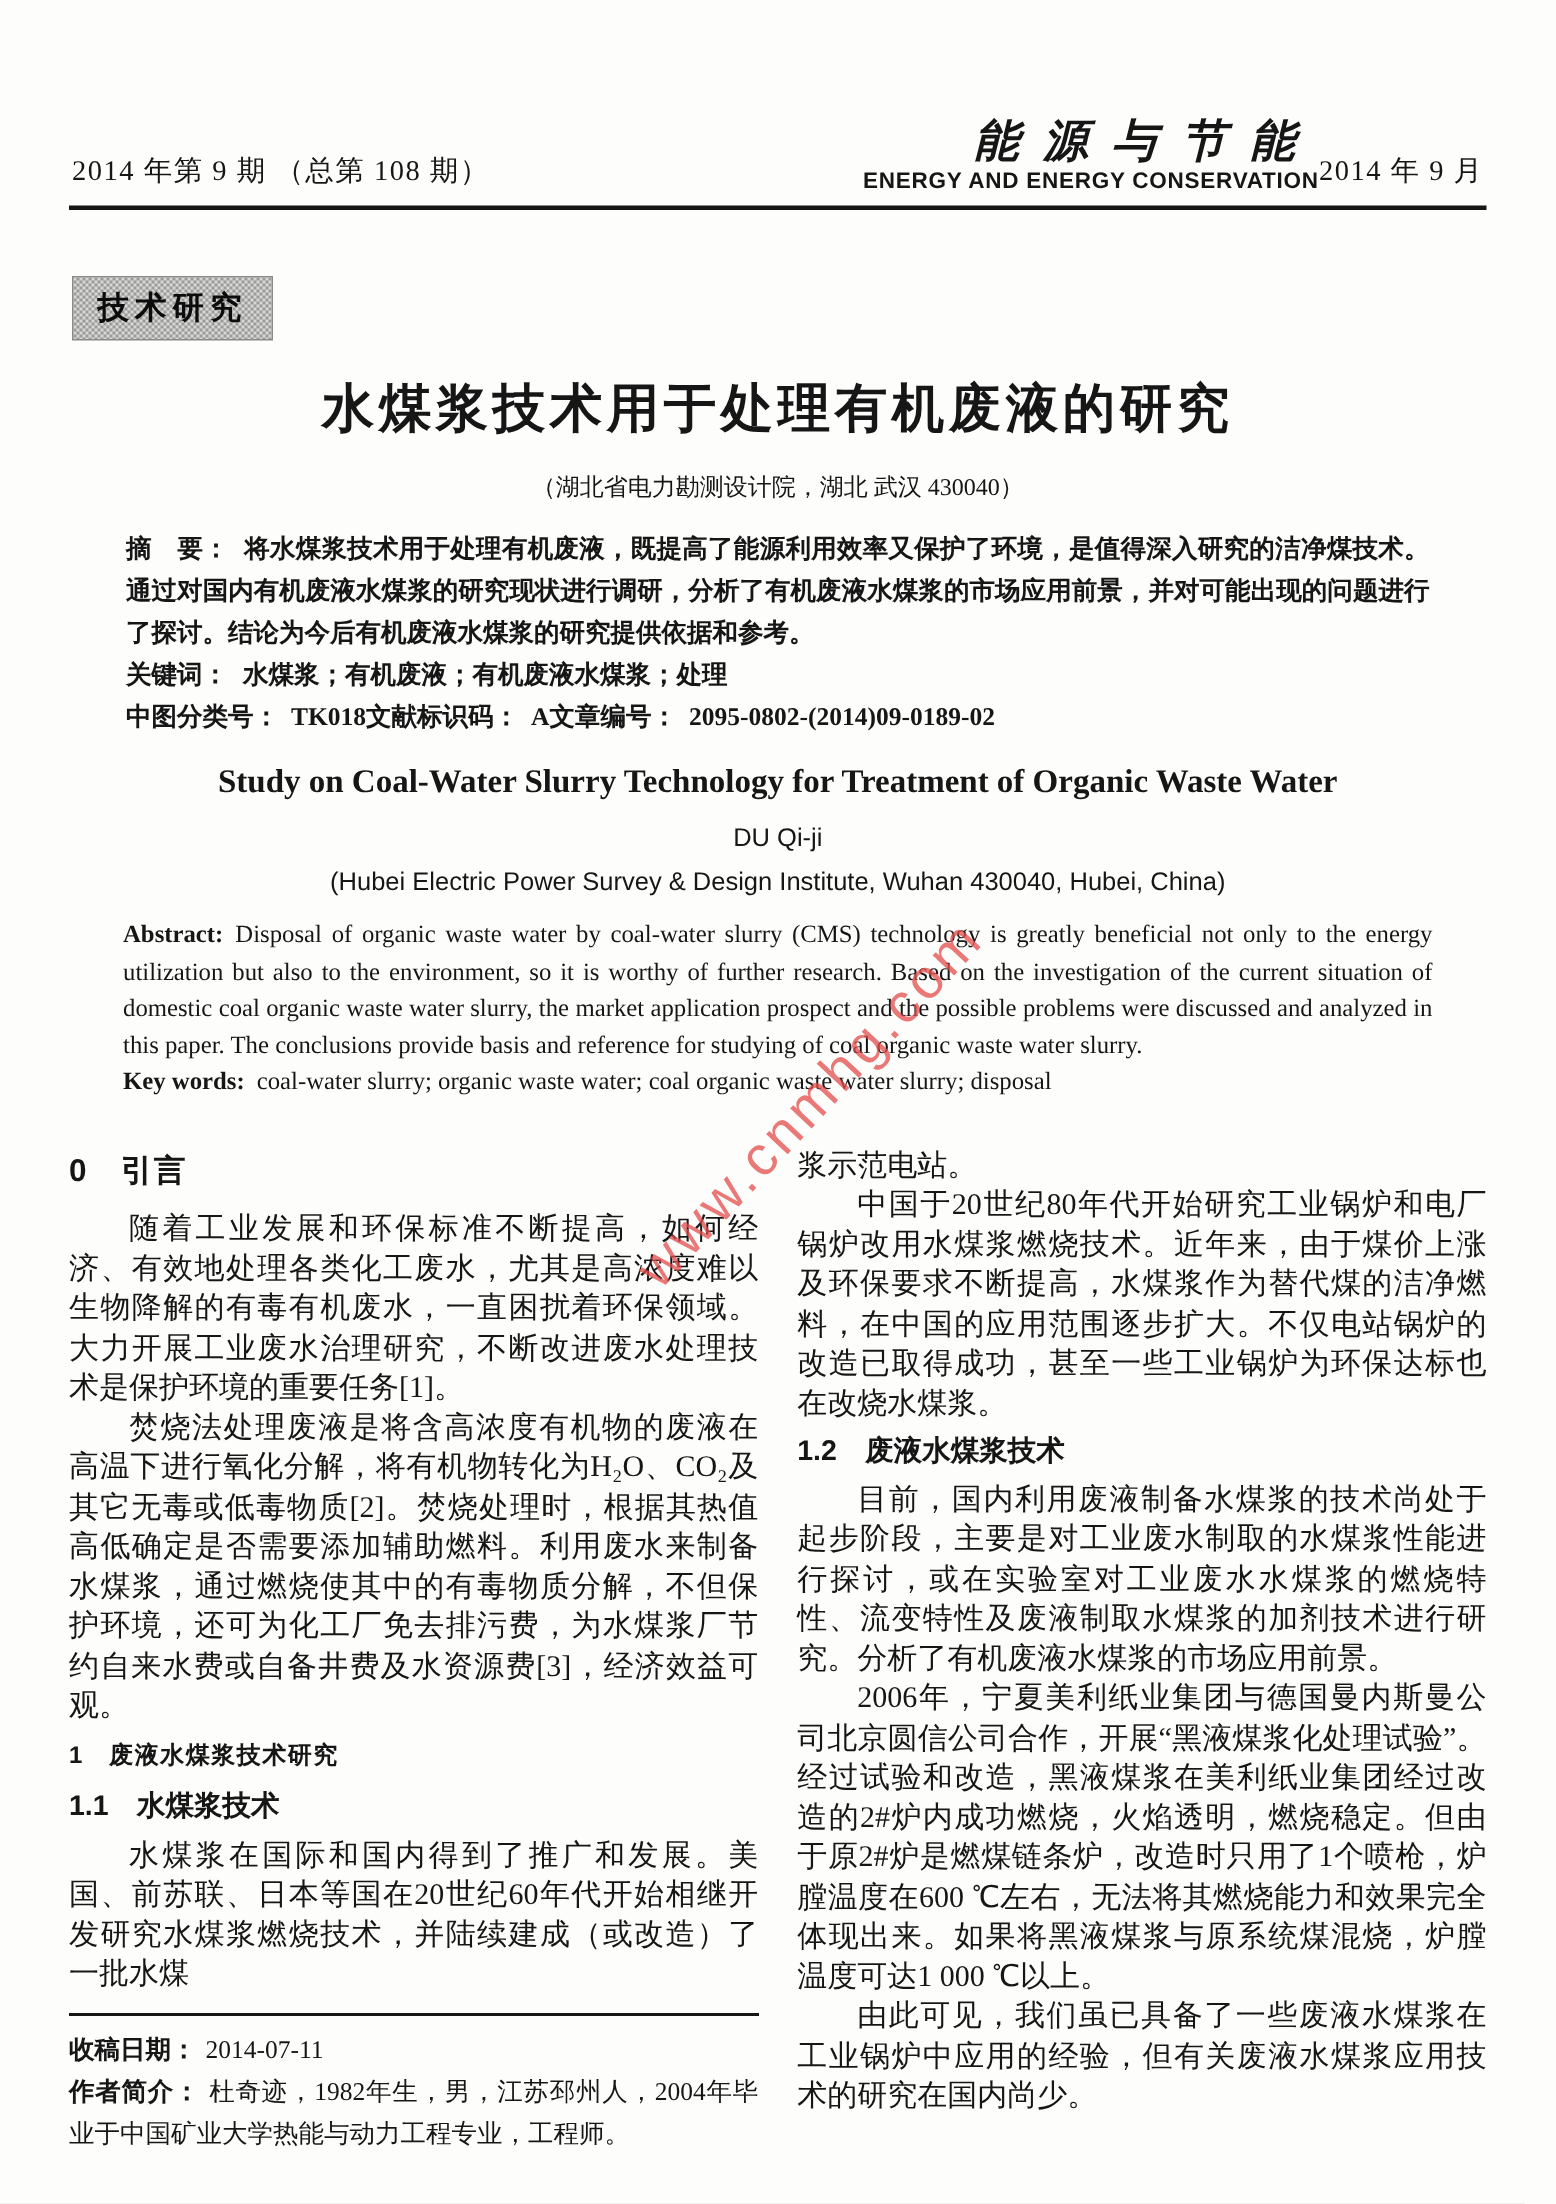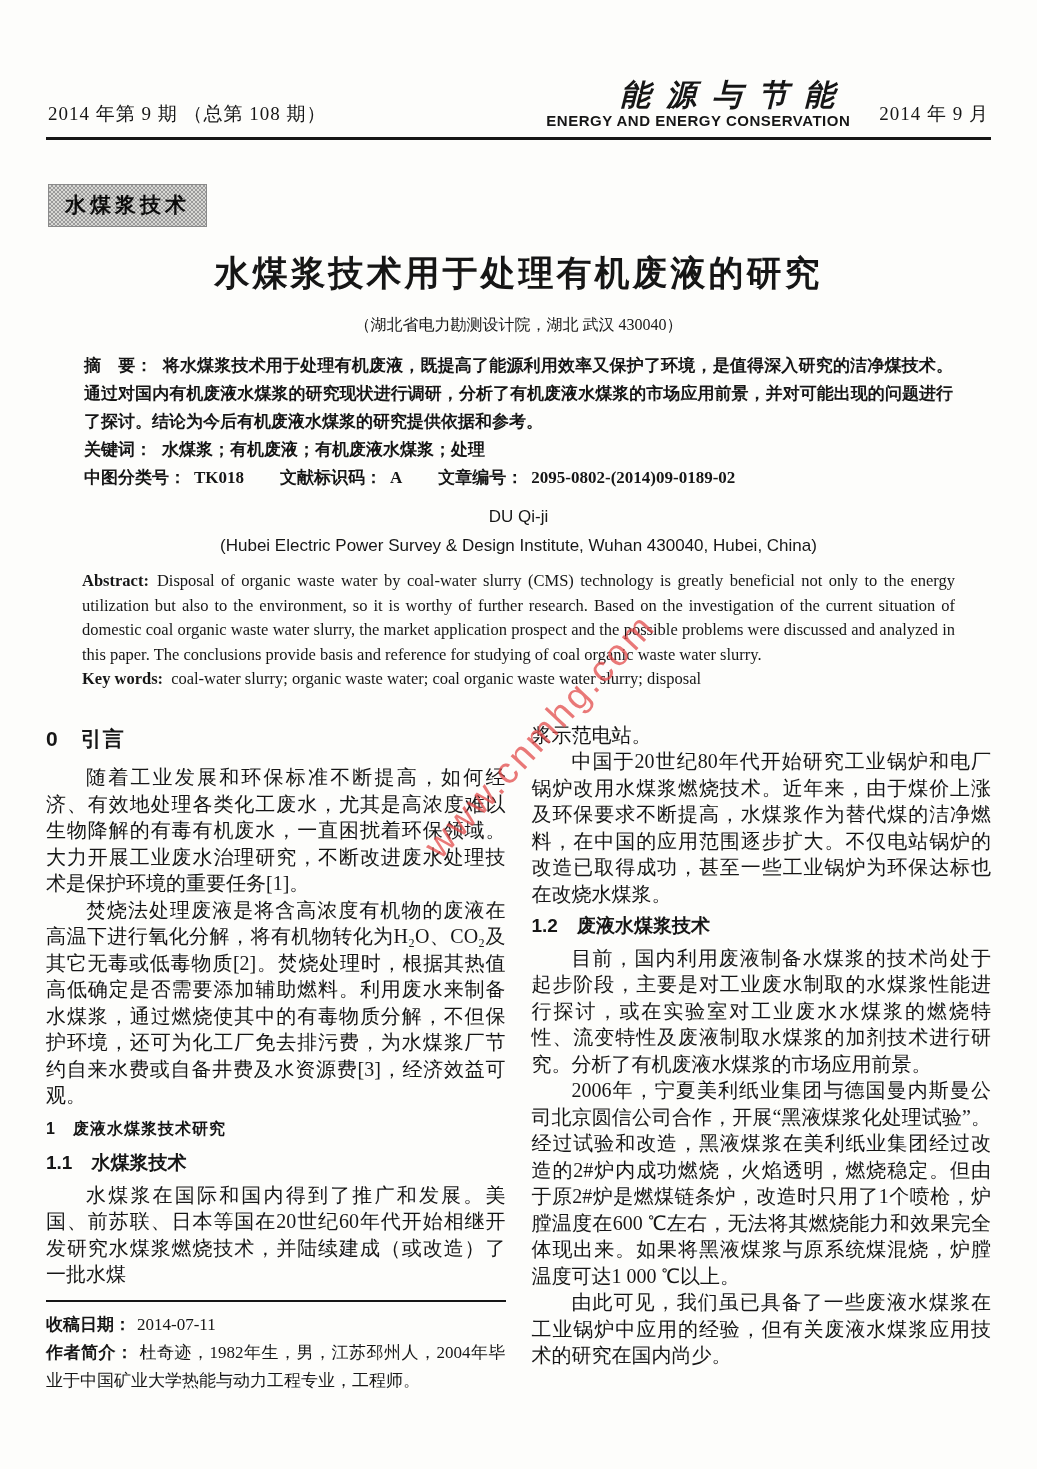--- a/index.html
+++ b/index.html
@@ -11,21 +11,20 @@
     color:#161616;
     font-family:"Liberation Serif", serif;
     overflow:hidden;
     box-sizing:border-box;
   }
   
   .header{
     display:flex;justify-content:space-between;align-items:flex-end;
     margin:0 46px;padding:80px 2px 8px;
     border-bottom:3px solid #161616;
-    gap:29px;
   }
   .h-left,.h-right{font-size:19px;letter-spacing:1px;white-space:nowrap;padding-bottom:2px;}
   .h-center{text-align:right;flex:1;}
   .logo-cn{
     font-family:"Liberation Serif", serif;
     font-size:30px;font-weight:bold;font-style:italic;
     letter-spacing:16px;line-height:30px;text-indent:16px;
   }
   .logo-en{
     font-family:"Liberation Sans", sans-serif;
@@ -44,21 +43,21 @@
     margin:24px 40px 0;text-align:center;
     font-family:"Liberation Sans", sans-serif;
     font-size:35px;font-weight:bold;letter-spacing:3px;line-height:44px;
   }
   .author-cn{margin-top:30px;text-align:center;font-size:21px;letter-spacing:6px;}
   .aff-cn{margin-top:20px;text-align:center;font-size:16px;}
   
   .meta-cn{margin:16px 84px 0;font-size:17px;line-height:28px;font-weight:bold;text-align:justify;}
   .meta-cn p{margin:0;}
   .meta-cn .lbl{margin-right:10px;margin-top:34px;}
-  .clc-line{display:flex;gap:36px;flex-wrap:nowrap;white-space:nowrap;}
+  .clc-line{display:flex;flex-wrap:nowrap;white-space:nowrap;}
   .clc-line .pair .lbl{margin-right:8px;}
   
   .title-en{
     margin:16px 40px 0;text-align:center;
     font-size:22px;font-weight:bold;line-height:26px;
   }
   .author-en{margin-top:15px;text-align:center;font-family:"Liberation Sans", sans-serif;font-size:17px;}
   .aff-en{margin-top:9px;text-align:center;font-family:"Liberation Sans", sans-serif;font-size:17px;}
   .meta-en{margin:13px 82px 0;font-size:16.5px;line-height:24.5px;text-align:justify;}
   .meta-en p{margin:0;}
@@ -101,35 +100,36 @@
 
   <header class="header">
     <div class="h-left">2014 年第 9 期 （总第 108 期）</div>
     <div class="h-center">
       <div class="logo-cn">能源与节能</div>
       <div class="logo-en">ENERGY AND ENERGY CONSERVATION</div>
     </div>
     <div class="h-right">2014 年 9 月</div>
   </header>
 
-  <div class="badge">水煤浆技术</div>
+  <div class="badge">技术研究</div>
 
   <h1 class="title-cn" style="margin-top:24px;margin-bottom:0;">水煤浆技术用于处理有机废液的研究</h1>
   <div class="aff-cn">（湖北省电力勘测设计院，湖北 武汉 430040）</div>
 
   <div class="meta-cn">
     <p><span class="lbl">摘　要：</span><span>将水煤浆技术用于处理有机废液，既提高了能源利用效率又保护了环境，是值得深入研究的洁净煤技术。通过对国内有机废液水煤浆的研究现状进行调研，分析了有机废液水煤浆的市场应用前景，并对可能出现的问题进行了探讨。结论为今后有机废液水煤浆的研究提供依据和参考。</span></p>
     <p><span class="lbl">关键词：</span><span>水煤浆；有机废液；有机废液水煤浆；处理</span></p>
     <p class="clc-line">
       <span class="pair"><span class="lbl">中图分类号：</span><span>TK018</span></span>
       <span class="pair"><span class="lbl">文献标识码：</span><span>A</span></span>
       <span class="pair"><span class="lbl">文章编号：</span><span>2095-0802-(2014)09-0189-02</span></span>
     </p>
   </div>
 
+  <h2 class="title-en" style="margin-bottom:0;">Study on Coal-Water Slurry Technology for Treatment of Organic Waste Water</h2>
   <div class="author-en">DU Qi-ji</div>
   <div class="aff-en">(Hubei Electric Power Survey &amp; Design Institute, Wuhan 430040, Hubei, China)</div>
 
   <div class="meta-en">
     <p><span class="lbl">Abstract:</span><span>Disposal of organic waste water by coal-water slurry (CMS) technology is greatly beneficial not only to the energy utilization but also to the environment, so it is worthy of further research. Based on the investigation of the current situation of domestic coal organic waste water slurry, the market application prospect and the possible problems were discussed and analyzed in this paper. The conclusions provide basis and reference for studying of coal organic waste water slurry.</span></p>
     <p><span class="lbl">Key words:</span><span>coal-water slurry; organic waste water; coal organic waste water slurry; disposal</span></p>
   </div>
 
   <div class="columns">
 

